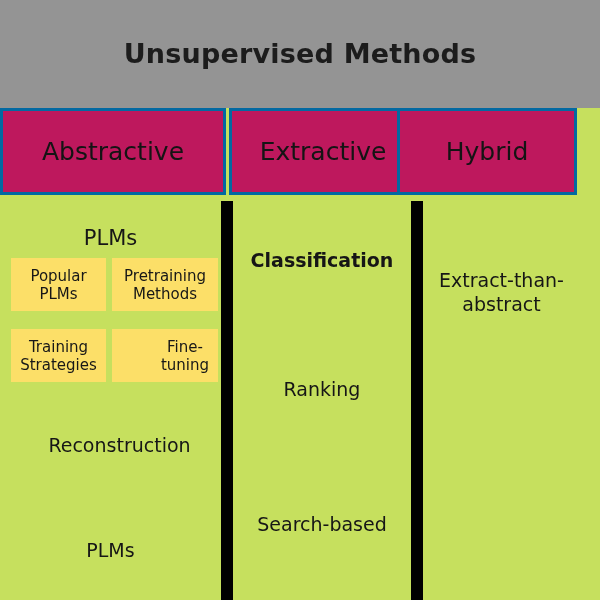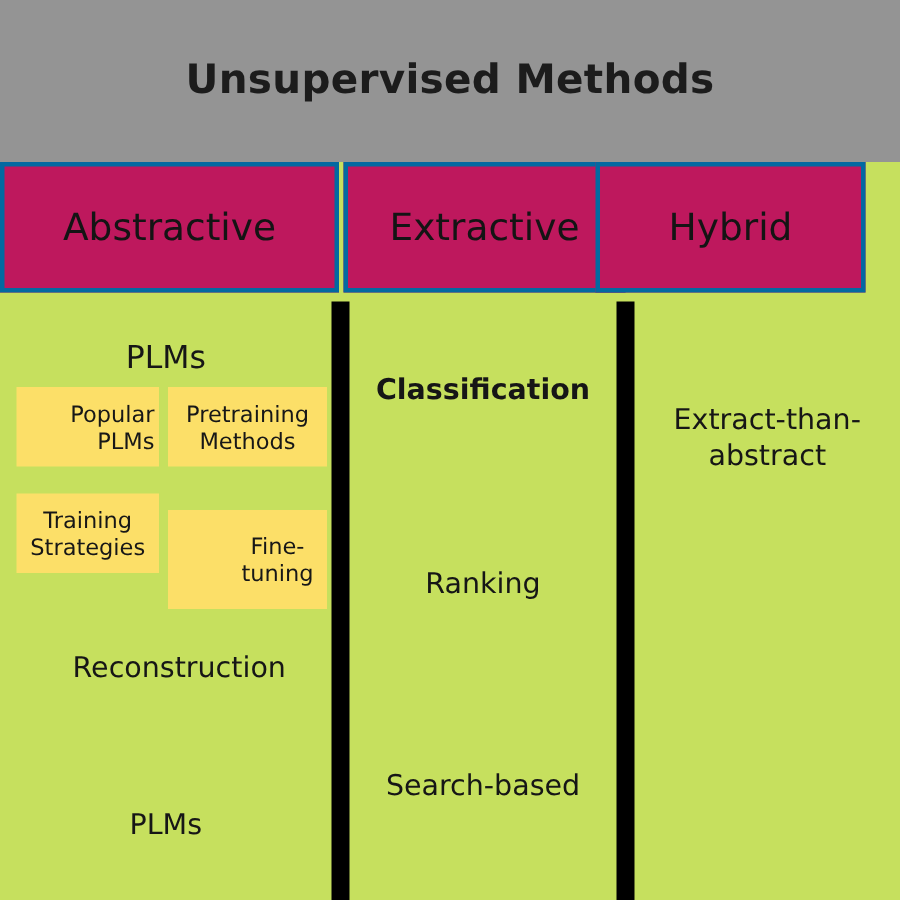--- a/index.html
+++ b/index.html
@@ -82,21 +82,21 @@
   
   .col-body {
     position: absolute;
     top: 201px;
     height: 399px;
     background: #c6e05e;
     box-sizing: border-box;
   }
   .col-abstractive { left: 0px;   width: 221px; }
   .col-extractive  { left: 233px; width: 178px; }
-  .col-hybrid      { left: 423px; width: 177px; }
+  .col-hybrid      { left: 413px; width: 177px; }
 
   
   .item {
     position: absolute;
     left: 0;
     width: 100%;
     text-align: center;
     font-size: 19px;
     color: #161616;
     line-height: 1.25;
@@ -123,24 +123,24 @@
     box-sizing: border-box;
     display: flex;
     align-items: center;
     justify-content: center;
     text-align: center;
     font-size: 15px;
     color: #171717;
     line-height: 1.2;
     padding: 2px 3px;
   }
-  .sub-box-0 { left: 0px;   top: 0px;  width: 95px;  height: 53px; text-align: right; }
+  .sub-box-0 { left: 0px;   top: 0px;  width: 95px;  height: 53px; }
   .sub-box-1 { left: 101px; top: 0px;  width: 106px; height: 53px; }
   .sub-box-2 { left: 0px;   top: 71px; width: 95px;  height: 53px; }
-  .sub-box-3 { left: 101px; top: 82px; width: 106px; height: 66px; padding-left: 43px; }
+  .sub-box-3 { left: 101px; top: 71px; width: 106px; height: 53px; padding-left: 43px; }
 
   
   .ext-0 { top: 48px; font-weight: bold; }
   .ext-1 { top: 177px; }
   .ext-2 { top: 312px; }
 
   
   .hyb-0 { top: 68px; }
   .hyb-1 { top: 262px; }
 </style>

